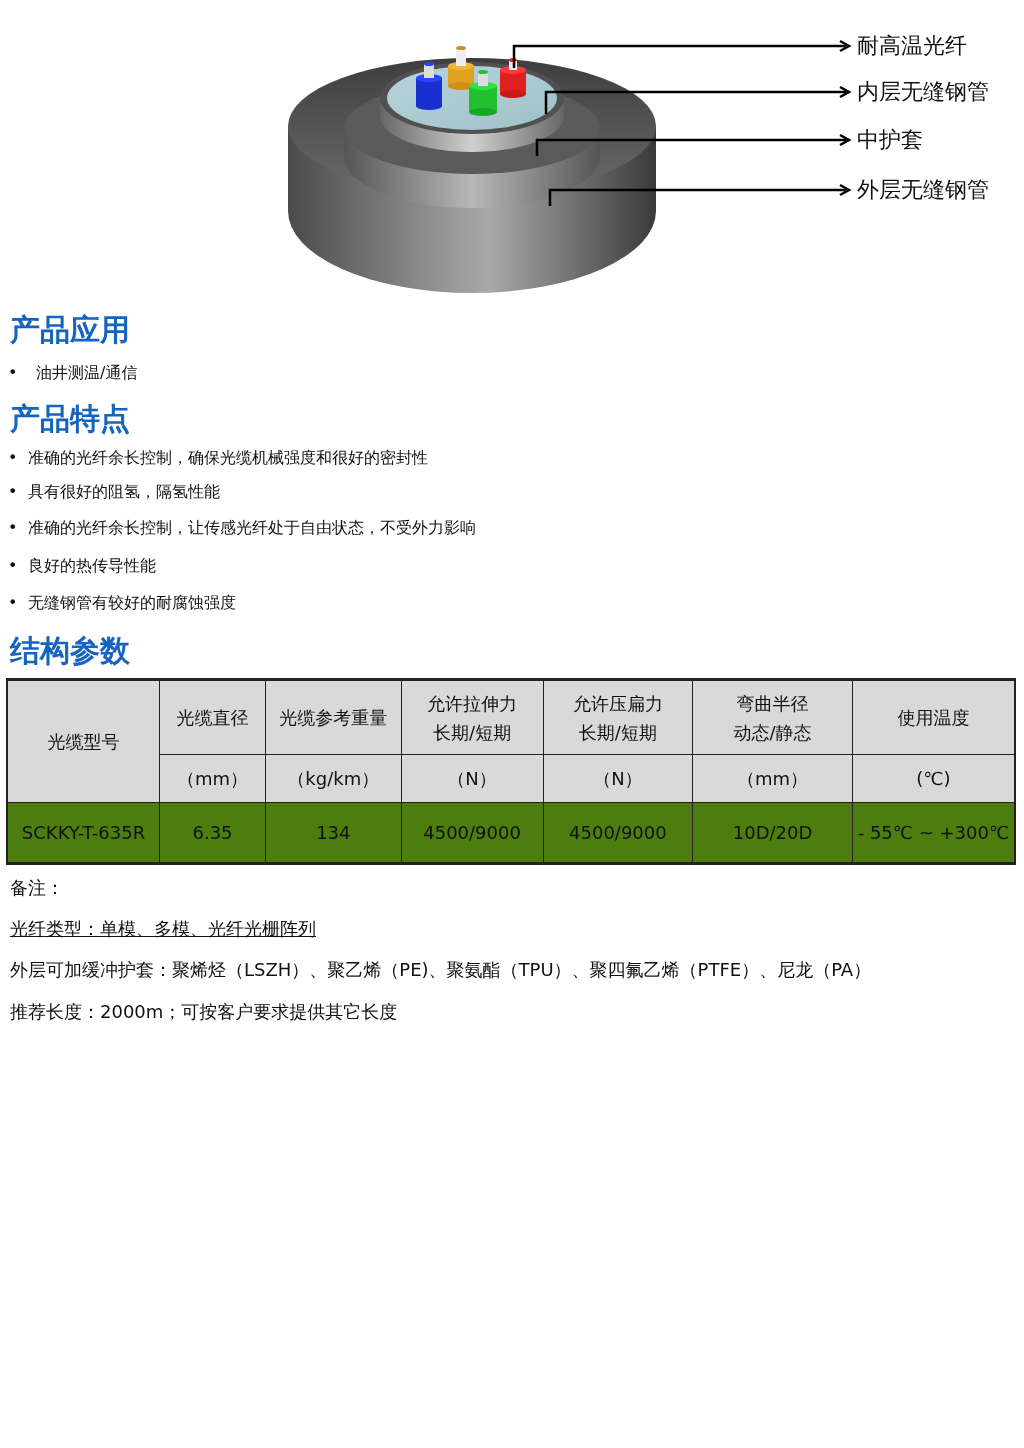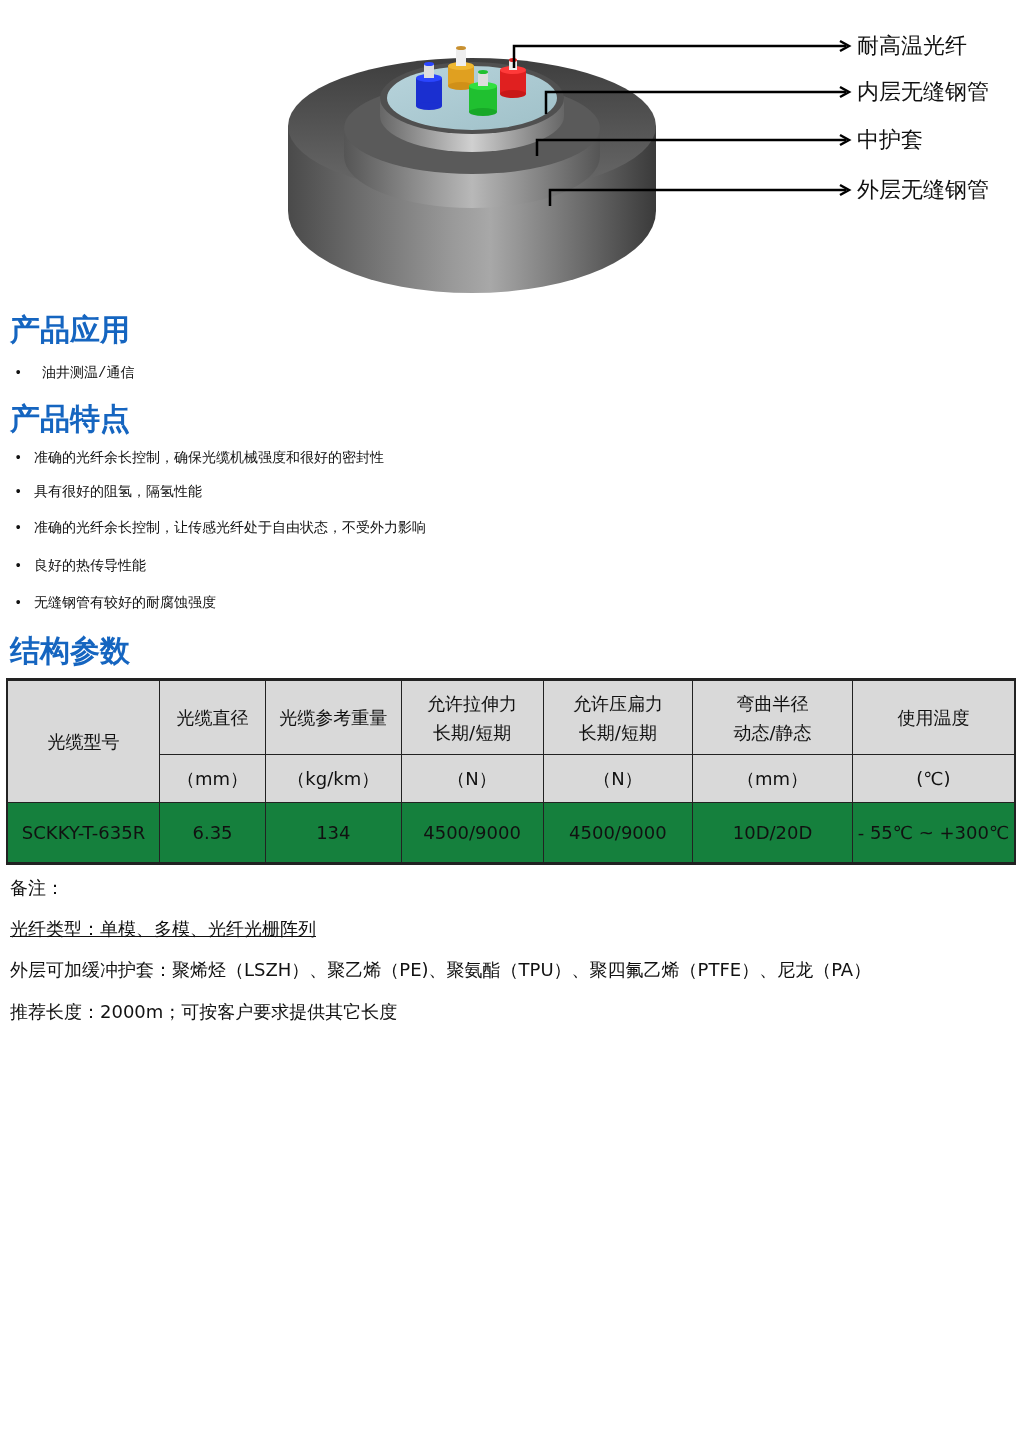--- a/index.html
+++ b/index.html
@@ -4,30 +4,30 @@
   <style>
     * { box-sizing: border-box; margin: 0; padding: 0; }
     html, body { width: 1024px; height: 1448px; background: #ffffff; }
     body { position: relative; font-family: "DejaVu Sans", "Liberation Sans", sans-serif; color: #111; overflow: hidden; }
 
     .diagram { position: absolute; left: 0; top: 0; width: 902px; height: 290px; margin-top: 16px; }
     .diagram svg { position: absolute; left: 0; top: 0; }
     .callout-label { position: absolute; left: 857px; font-size: 22px; color: #111; line-height: 26px; white-space: nowrap; }
 
     .section-title { position: absolute; left: 10px; font-size: 30px; font-weight: bold; color: #1565c0; line-height: 28px; }
-    .bullet-item { position: absolute; left: 14px; font-size: 14px; line-height: 24px; color: #111; white-space: nowrap; font-family: Liberation Mono, monospace; }
+    .bullet-item { position: absolute; left: 8px; font-size: 16px; line-height: 24px; color: #111; white-space: nowrap; }
     .bullet-item .dot { display: inline-block; width: 20px; }
     .bullet-item.app .dot { width: 28px; }
 
     table.spec { position: absolute; left: 6px; top: 678px; width: 1010px; border-collapse: collapse; font-size: 18px; }
     table.spec td { border: 1.5px solid #222; text-align: center; vertical-align: middle; color: #111; line-height: 29px; }
     table.spec tr.h1 td, table.spec tr.h2 td { background: #d9d9d9; }
     table.spec tr.h1 td { height: 75px; }
     table.spec tr.h2 td { height: 48px; }
-    table.spec tr.d td { height: 61px; background: #15803d; }
+    table.spec tr.d td { height: 61px; background: #4d7c0f; }
     table.spec { border-top: 3px solid #222; border-left: 2px solid #222; border-right: 2.5px solid #222; border-bottom: 3px solid #222; }
 
     .note-line { position: absolute; left: 10px; font-size: 18px; line-height: 24px; color: #111; white-space: nowrap; }
   </style>
 </head>
 <body>
 
 <div class="diagram">
   <svg width="1024" height="290" viewBox="0 0 1024 290">
     <defs>

